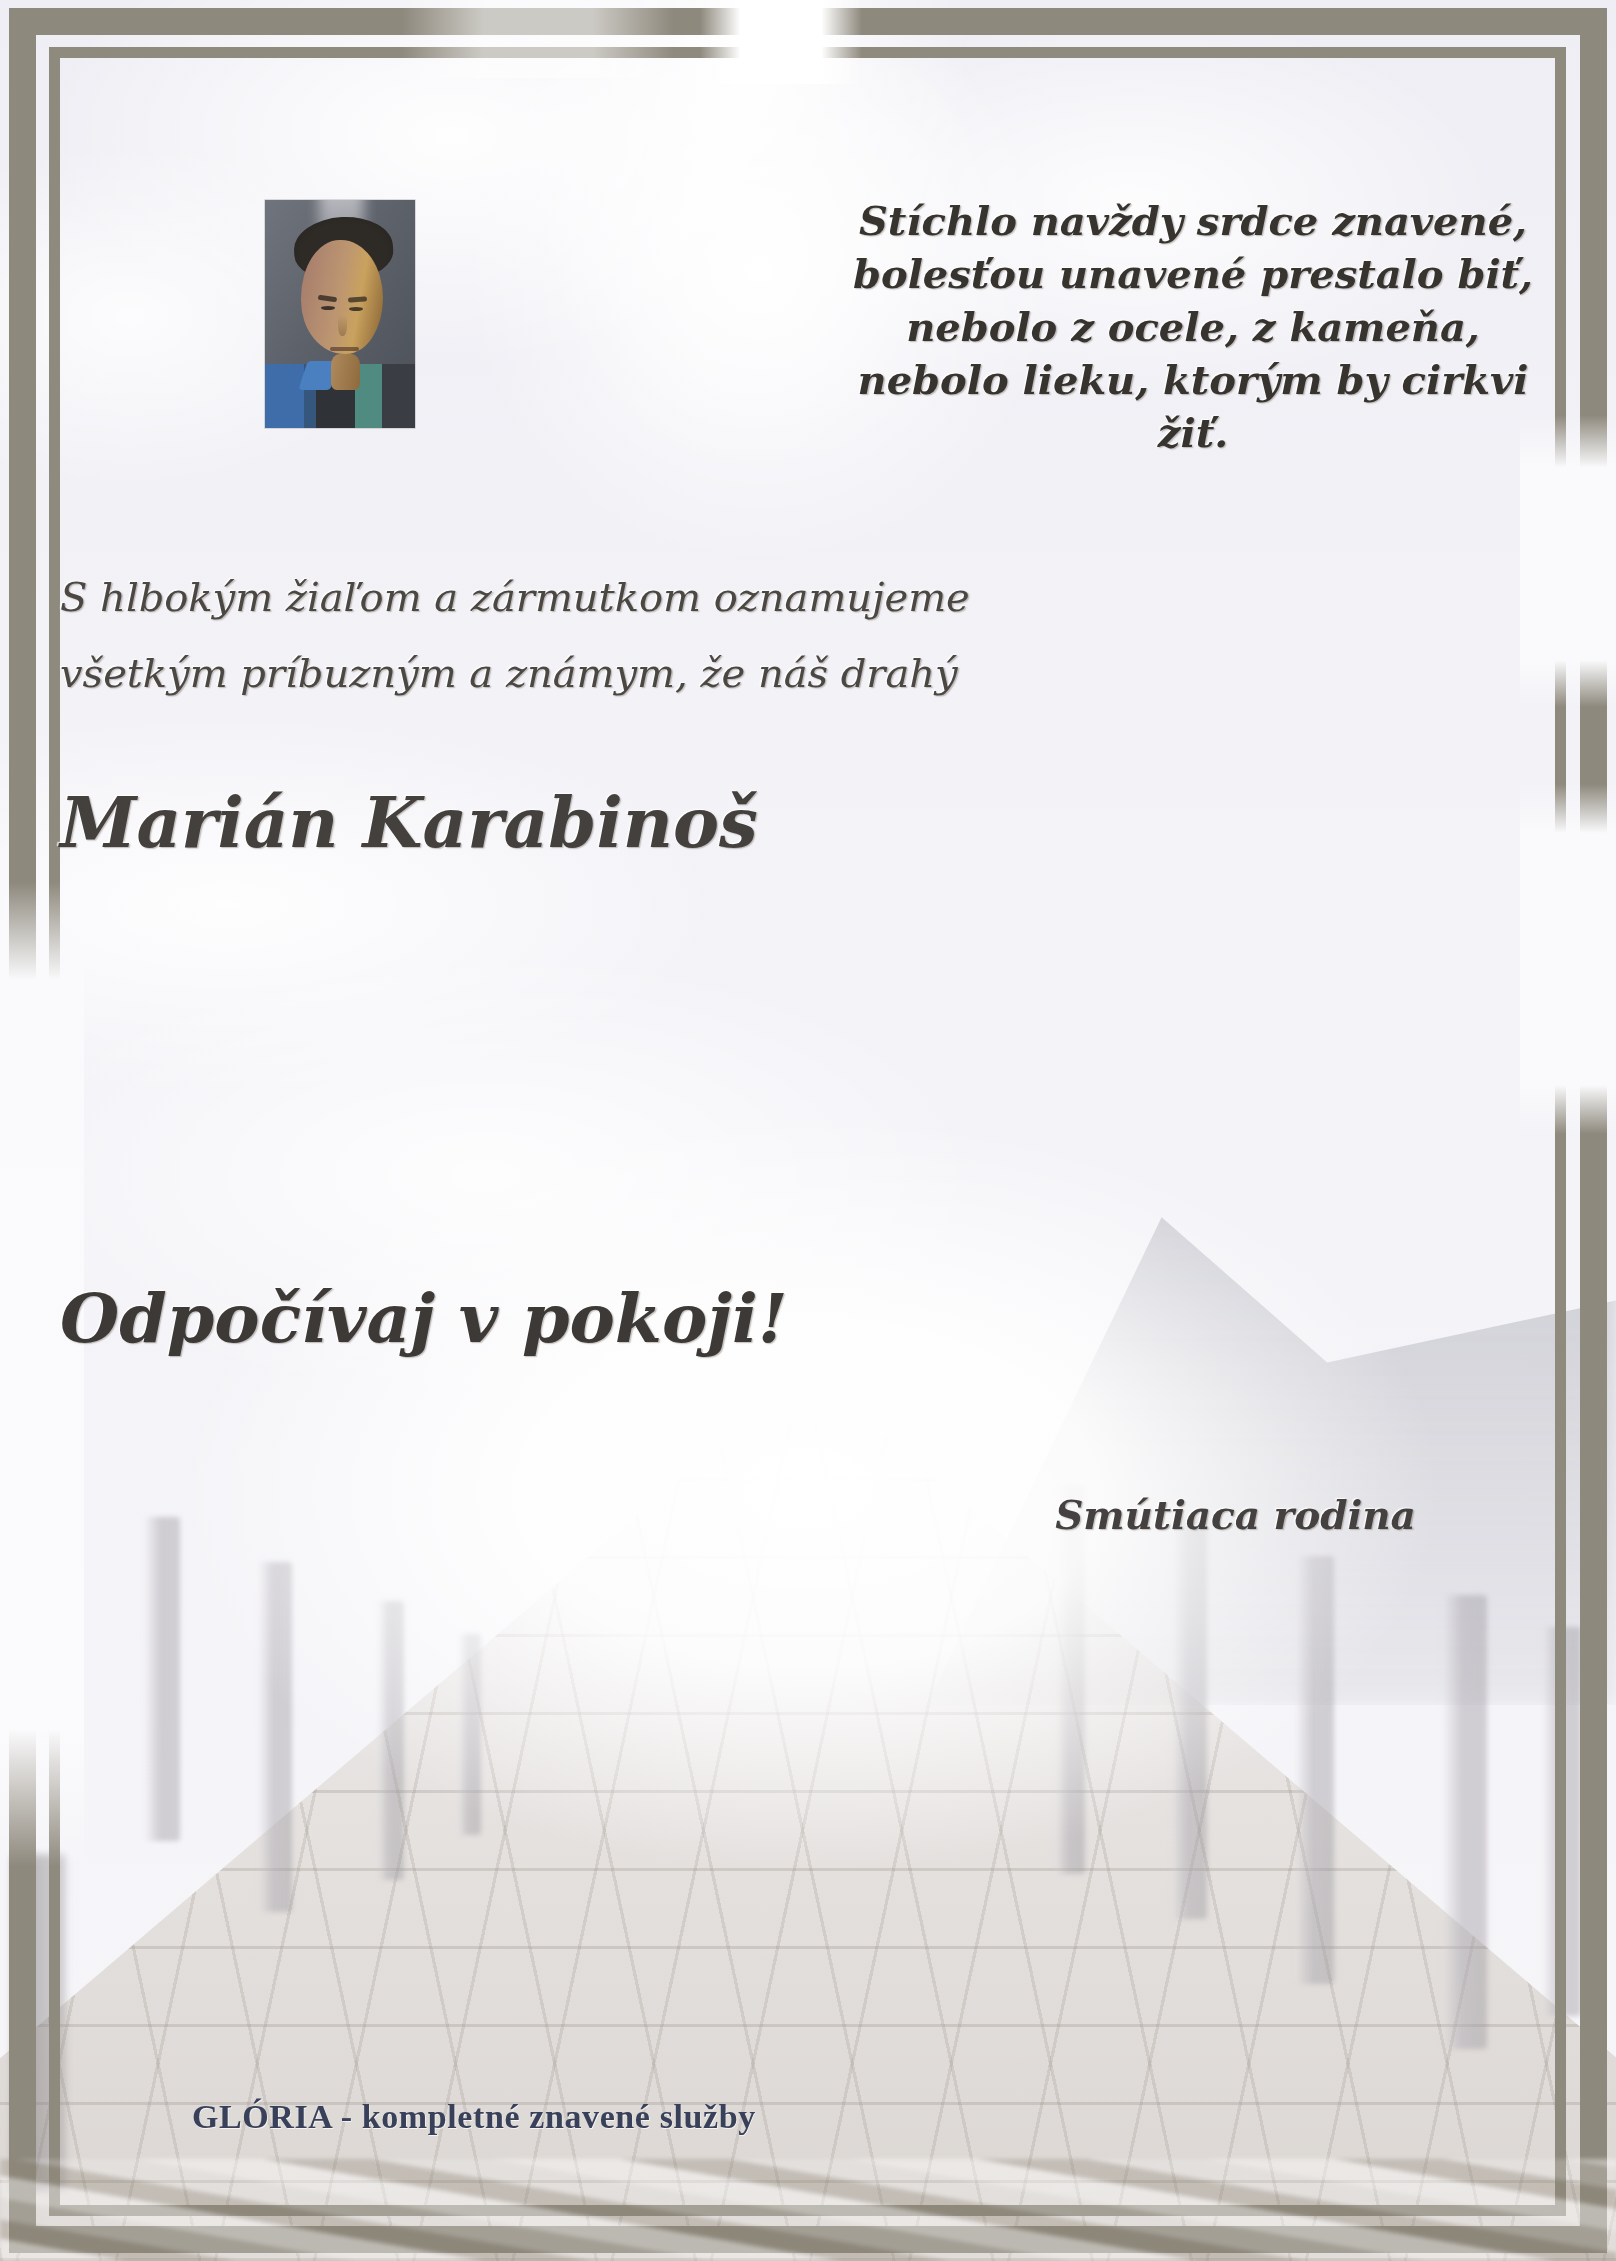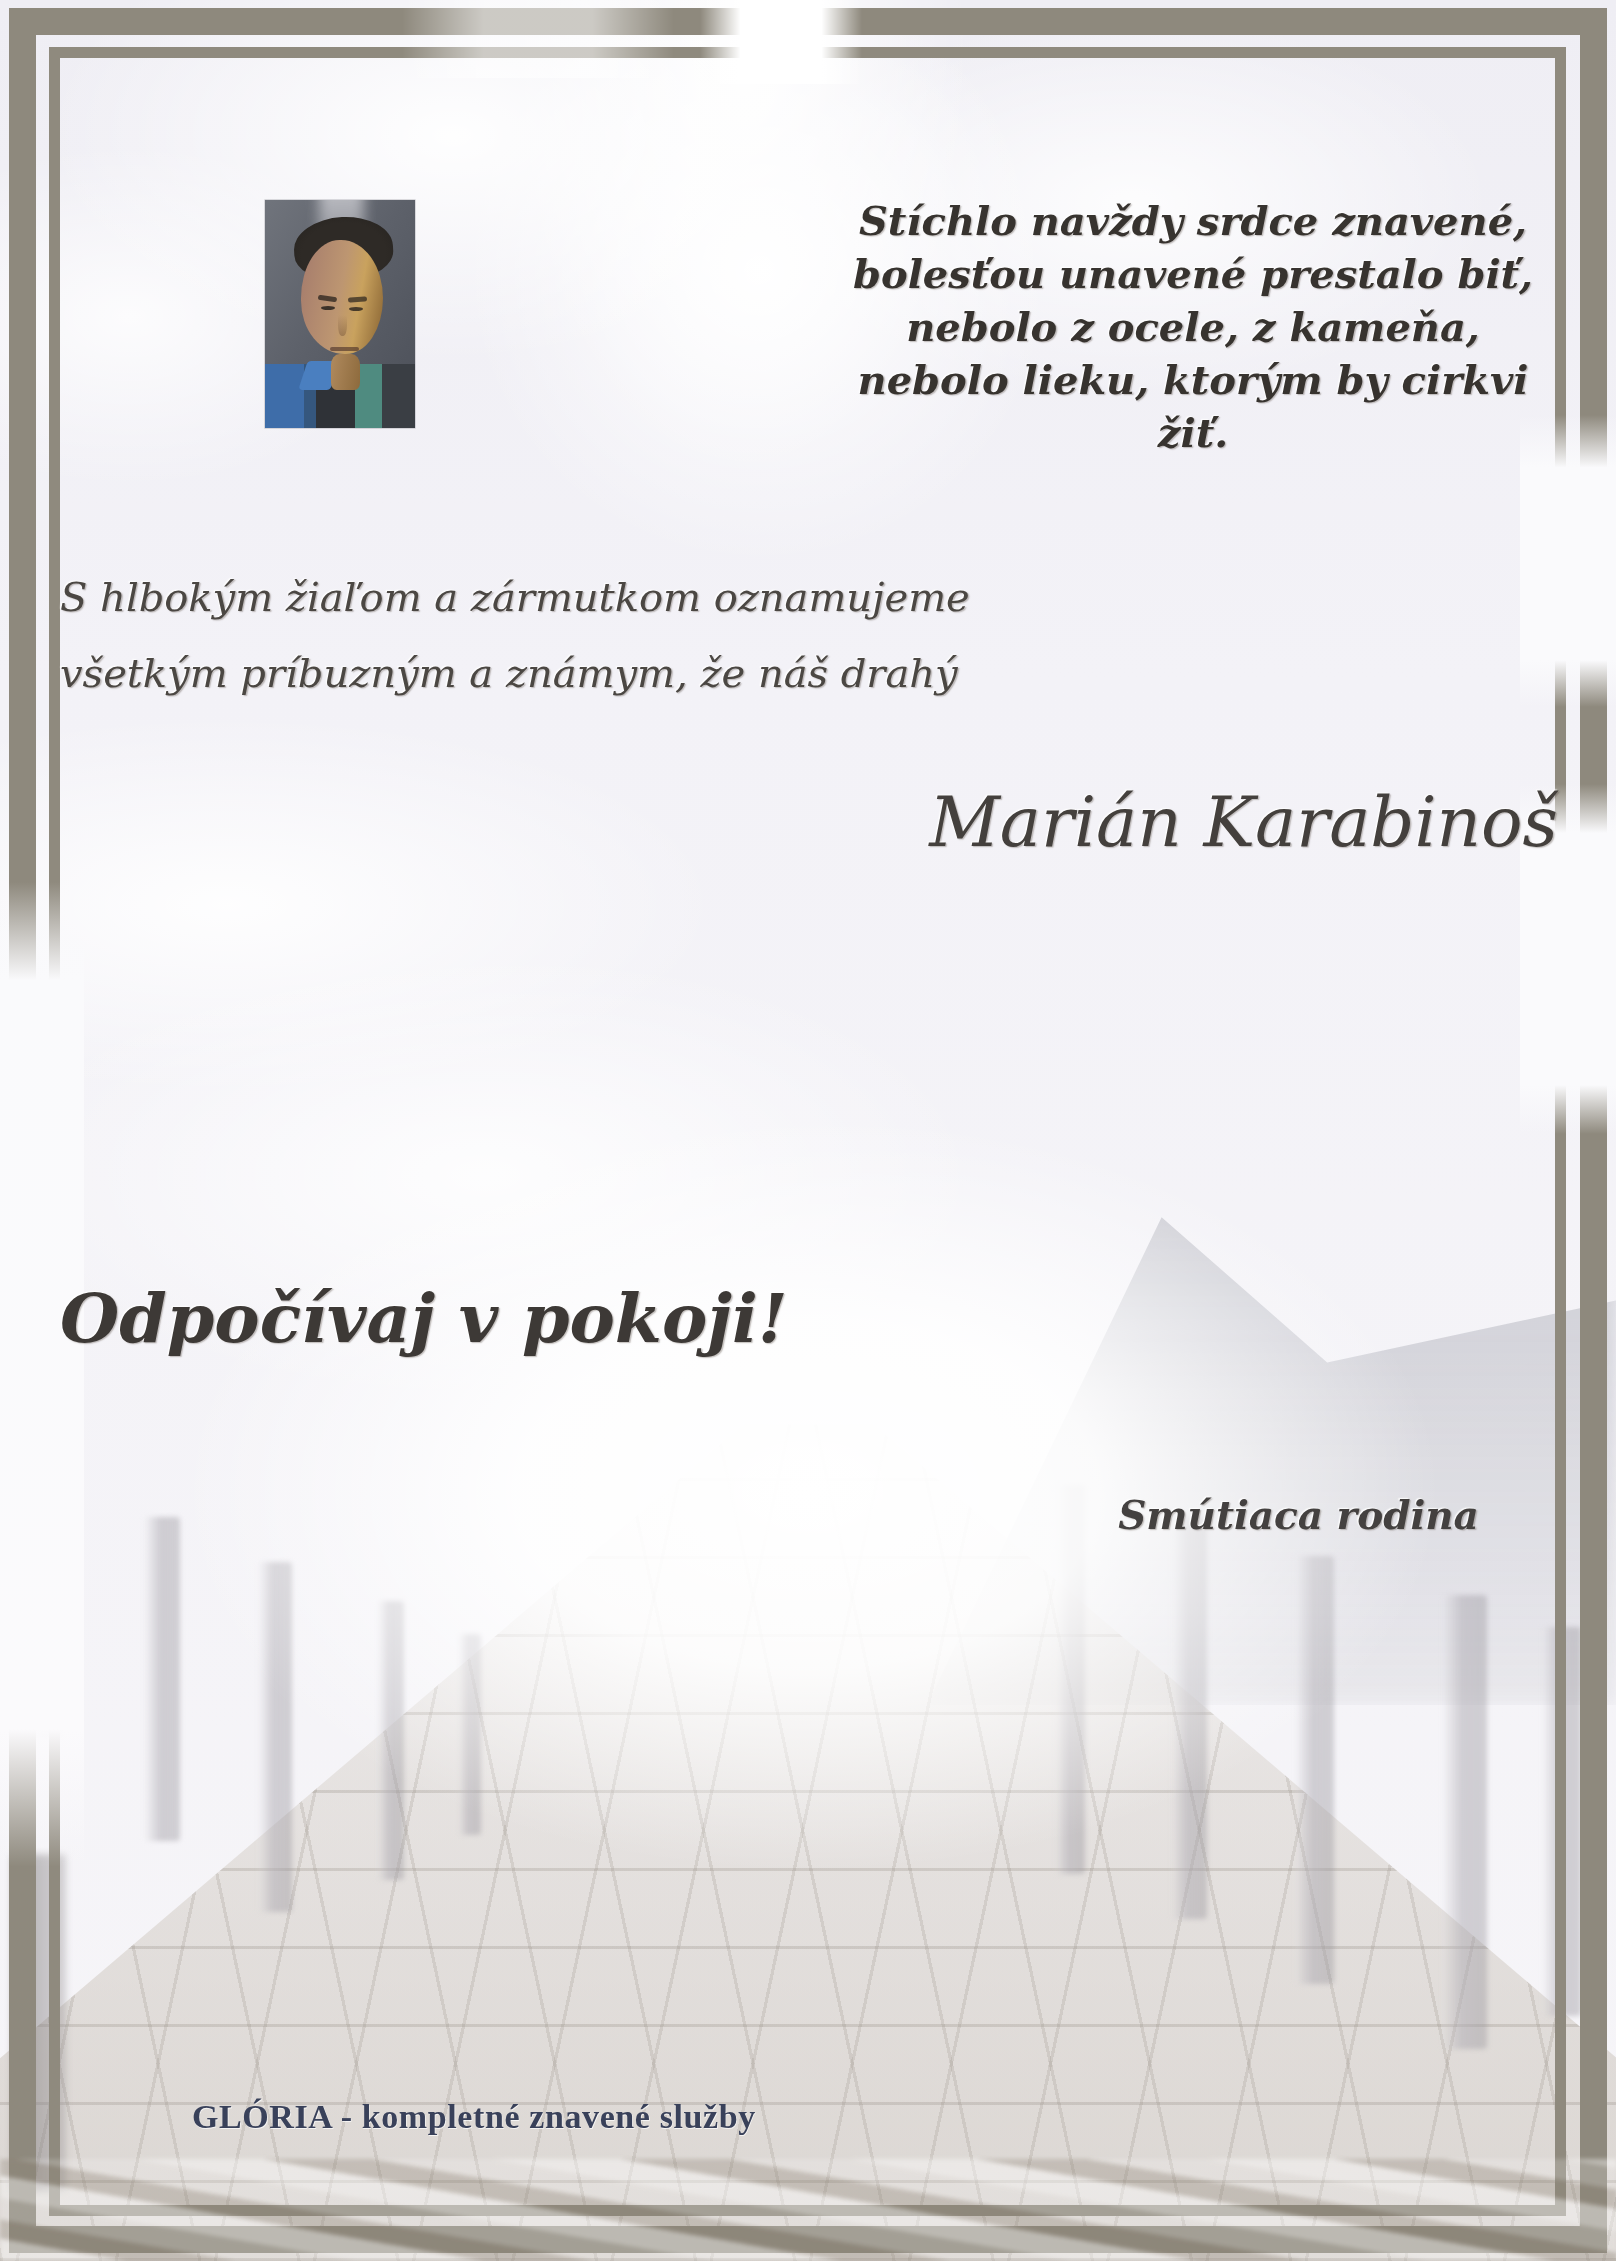--- a/index.html
+++ b/index.html
@@ -87,27 +87,27 @@
   .photo .collar{position:absolute;left:38px;bottom:39px;width:32px;height:28.5px;background:#4a7fc0;transform:skewX(-18deg);border-radius:3.9px;}
   .photo .neck{position:absolute;left:66px;bottom:38px;width:28.5px;height:36px;background:linear-gradient(100deg,#b08a5e,#8d6a3c);border-radius:30% 30% 20% 20%;}
 
   
   .txt{position:absolute;font-style:italic;color:#4c4844;
     text-shadow:-1.3px -1.3px 1.3px rgba(255,255,255,0.9), 1.3px 1.3px 1.3px rgba(82,72,62,0.35);}
   .poem{left:830px;top:194px;width:726px;text-align:center;
     font-weight:bold;font-size:40px;line-height:53px;color:#37332f;}
   .announce{left:60px;top:559px;width:1498px;text-align:left;
     font-size:40px;line-height:76px;color:#4b4743;}
-  .name{left:60px;top:782px;width:1498px;text-align:right;
-    font-weight:normal;font-size:69px;color:#44403d;}
+  .name{left:60px;top:782px;width:1498px;text-align:left;
+    font-weight:bold;font-size:69px;color:#44403d;}
   .details{left:60px;top:927px;width:1498px;text-align:center;
     font-size:49px;line-height:72px;color:#4b4743;}
   .farewell{left:60px;top:1278px;width:1498px;text-align:left;
     font-weight:bold;font-size:68px;color:#3d3936;}
-  .signature{left:1036px;top:1492px;width:525px;text-align:center;
+  .signature{left:973px;top:1492px;width:525px;text-align:center;
     font-weight:bold;font-size:39px;color:#444140;}
   .footer{left:192px;top:2098px;font-style:normal;font-family:"Liberation Serif",serif;
     font-weight:bold;font-size:34px;color:#39415a;letter-spacing:0.6px;
     text-shadow:0.6px 0.6px 0 rgba(255,255,255,0.7);}
 </style>
 </head>
 <body>
 
 <div class="page">
 

